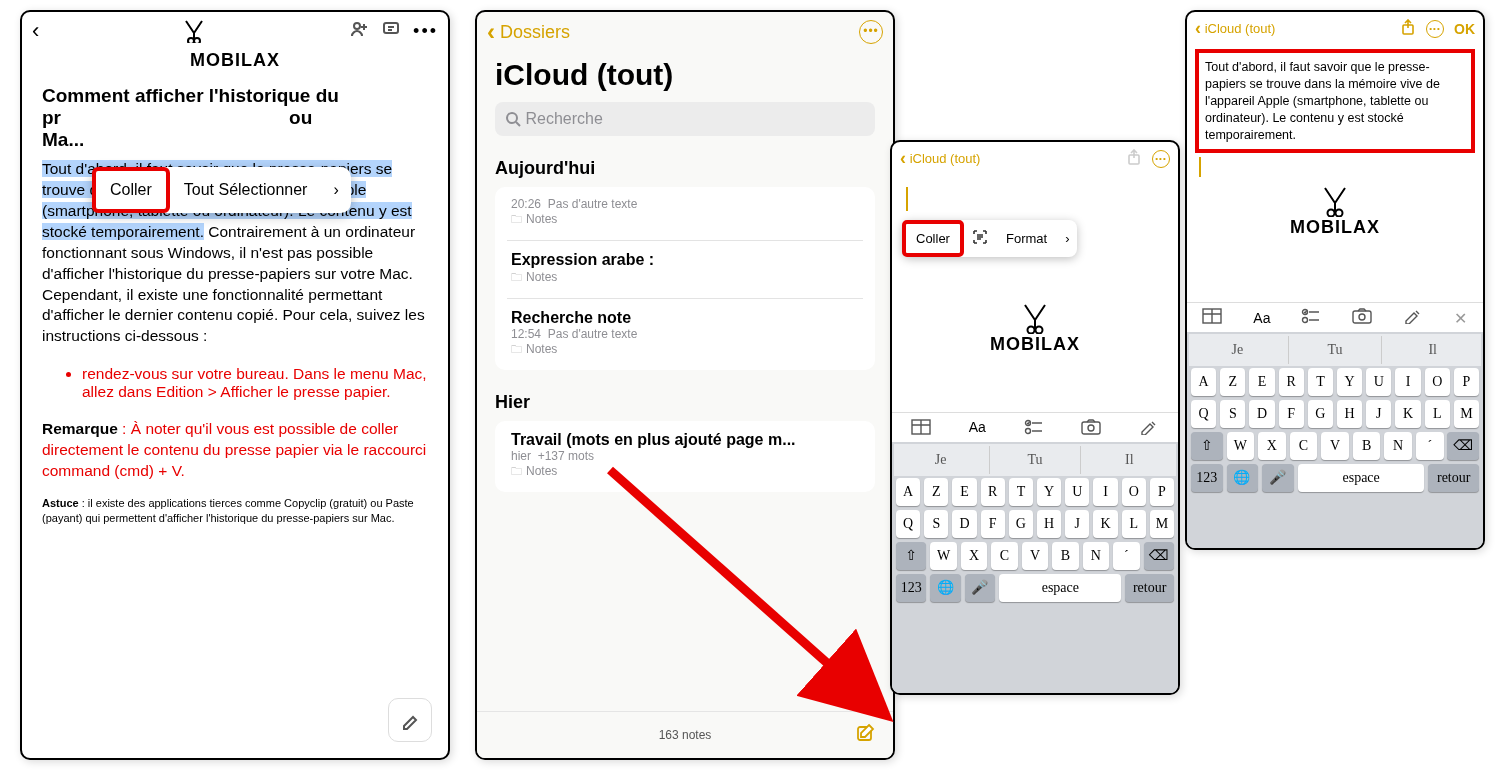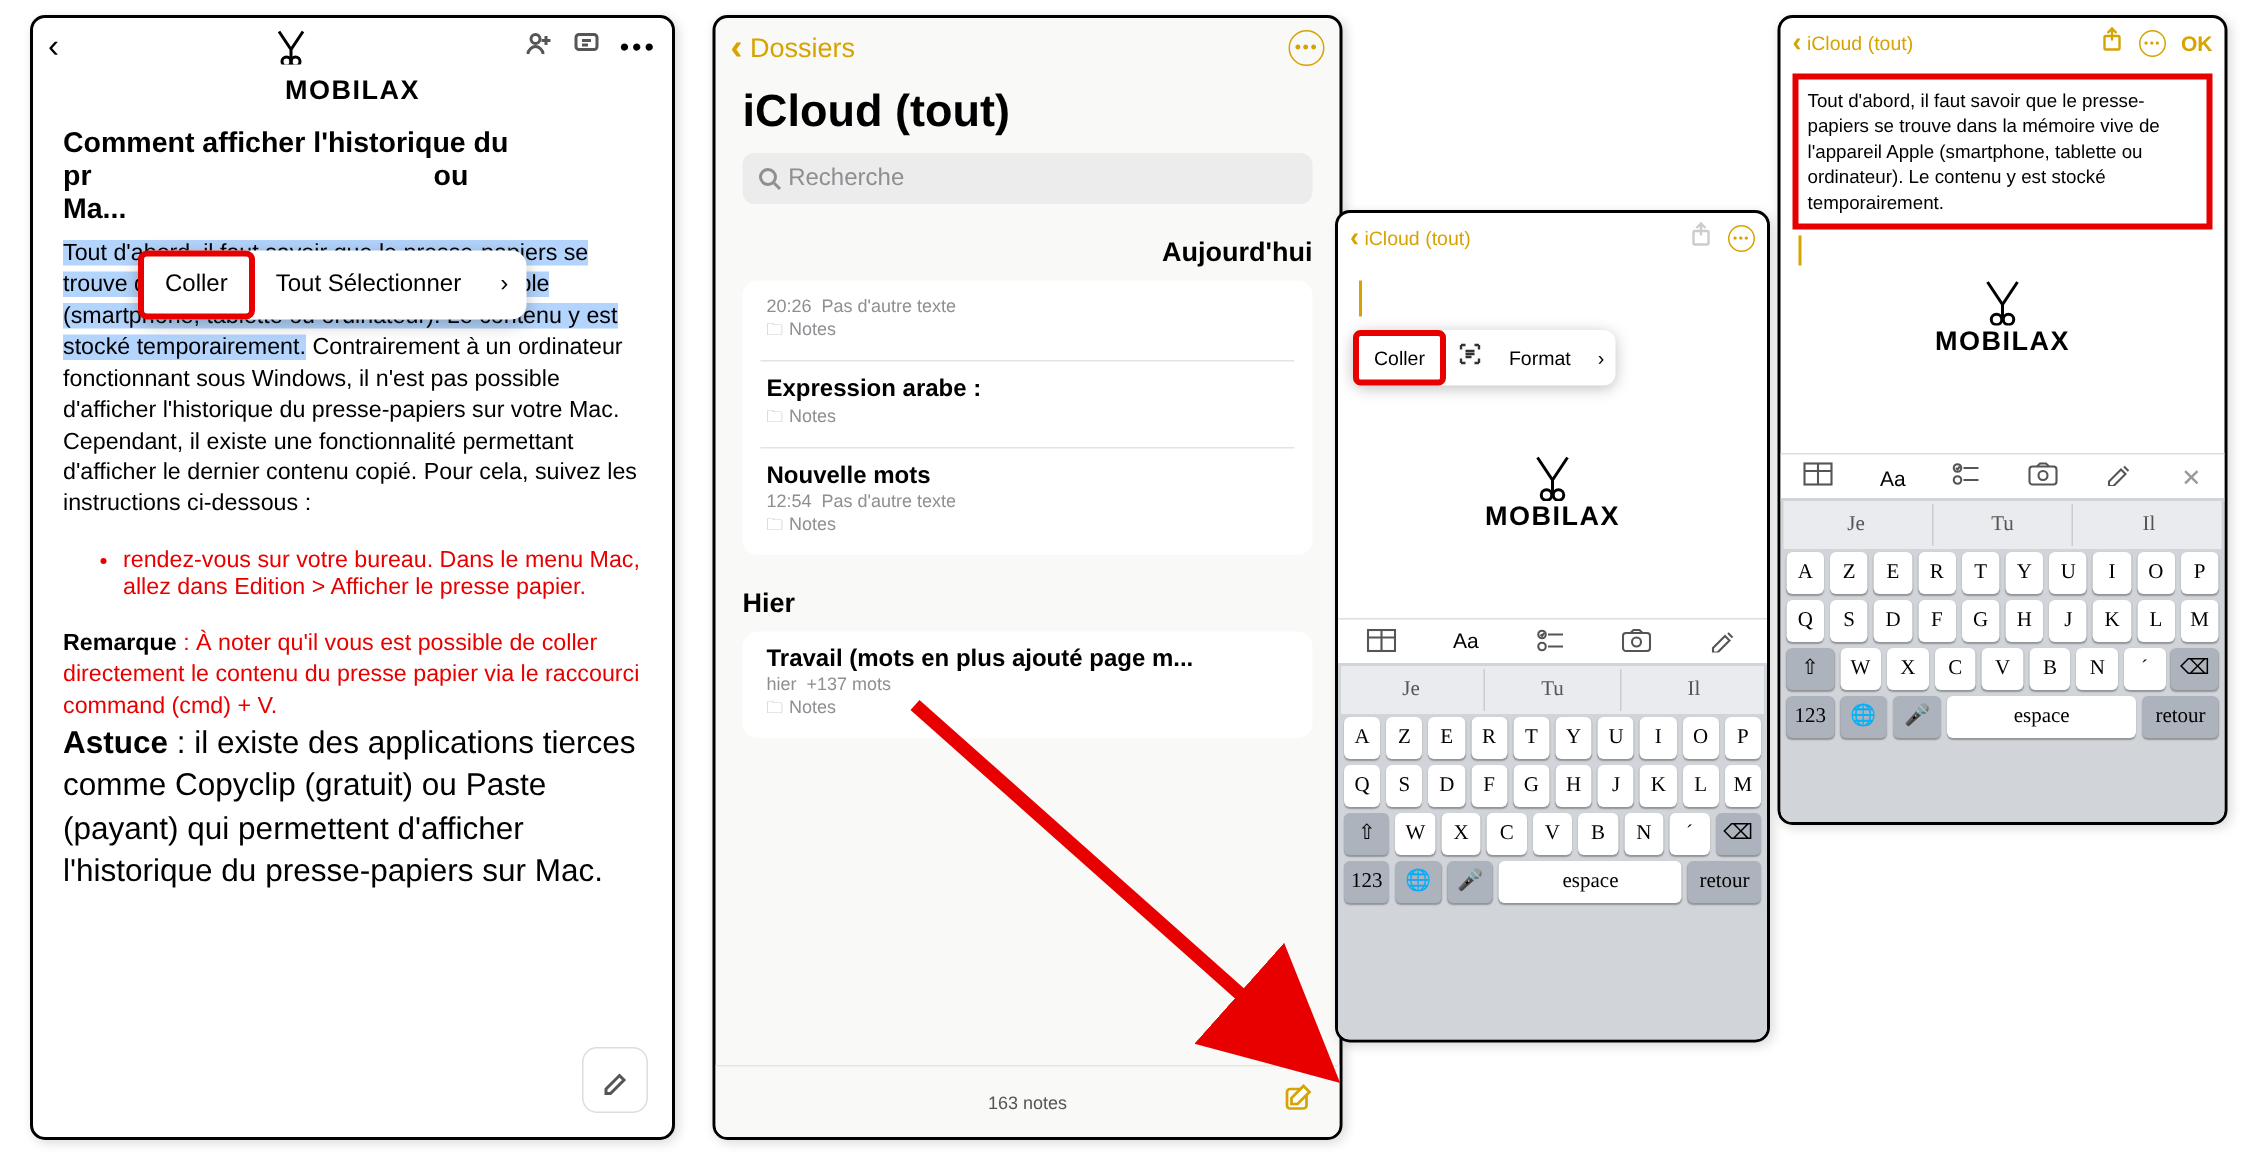--- a/index.html
+++ b/index.html
@@ -59,21 +59,21 @@
         <span style="background:#b3d4fc;">Tout d'abord, il faut savoir que le presse-papiers se trouve dans la mémoire vive de l'appareil Apple (smartphone, tablette ou ordinateur). Le contenu y est stocké temporairement.</span>
         <span>Contrairement à un ordinateur fonctionnant sous Windows, il n'est pas possible d'afficher l'historique du presse-papiers sur votre Mac. Cependant, il existe une fonctionnalité permettant d'afficher le dernier contenu copié. Pour cela, suivez les instructions ci-dessous :</span>
       </p>
     </div>
     <ul style="color:#e80000; font-size:15.5px; margin:18px 0 18px 40px;">
       <li>rendez-vous sur votre bureau. Dans le menu Mac, allez dans Edition &gt; Afficher le presse papier.</li>
     </ul>
     <p style="font-size:15.5px; line-height:1.35;">
       <b>Remarque</b><span style="color:#e80000;"> : À noter qu'il vous est possible de coller directement le contenu du presse papier via le raccourci command (cmd) + V.</span>
     </p>
-    <p style="font-size:21px; line-height:1.35; ">
+    <p style="font-size:11px; line-height:1.35; margin-top:14px;">
       <b>Astuce</b><span> : il existe des applications tierces comme Copyclip (gratuit) ou Paste (payant) qui permettent d'afficher l'historique du presse-papiers sur Mac.</span>
     </p>
   </div>
 
   <div style="position:absolute; left:70px; top:155px; background:#fff; border-radius:10px; box-shadow:0 3px 12px rgba(0,0,0,0.25); display:flex; align-items:center;">
     <div class="redbox" style="padding:10px 14px; border-radius:6px;">Coller</div>
     <div style="padding:10px 14px;">Tout Sélectionner</div>
     <div style="padding:10px 12px; font-size:16px;">›</div>
   </div>
 
@@ -94,32 +94,32 @@
   </div>
   <div style="padding:0 18px;">
     <h1 style="font-size:30px; font-weight:800; margin:6px 0 10px;">iCloud (tout)</h1>
     <div style="background:#ececec; border-radius:8px; padding:8px 10px; display:flex; align-items:center; color:#8e8e93;">
       <svg class="glyph" style="stroke:#8e8e93;width:16px;height:16px;">
           <circle cx="7" cy="7" r="5"></circle>
           <path d="M11 11l4 4"></path>
         </svg>
       &nbsp;<span>Recherche</span>
     </div>
-    <h3 style="margin-top:22px; font-size:18px;text-align:right;">Aujourd'hui</h3>
+    <h3 style="margin-top:22px; font-size:18px;">Aujourd'hui</h3>
     <div style="background:#fff; border-radius:10px; margin-top:8px; padding:0 12px;">
       <div class="note-item">
         <div class="note-sub"><span>20:26</span>&nbsp;&nbsp;<span>Pas d'autre texte</span></div>
         <div class="note-sub folder-icon">Notes</div>
       </div>
       <div class="note-item">
         <div style="font-weight:700;">Expression arabe :</div>
         <div class="note-sub folder-icon">Notes</div>
       </div>
       <div class="note-item" style="border-bottom:none;">
-        <div style="font-weight:600;">Nouvelle mots</div>
+        <div style="font-weight:600;">Recherche note</div>
         <div class="note-sub"><span>12:54</span>&nbsp;&nbsp;<span>Pas d'autre texte</span></div>
         <div class="note-sub folder-icon">Notes</div>
       </div>
     </div>
     <h3 style="margin-top:22px; font-size:18px;">Hier</h3>
     <div style="background:#fff; border-radius:10px; margin-top:8px; padding:0 12px;">
       <div class="note-item" style="border-bottom:none;">
         <div style="font-weight:600;">Travail (mots en plus ajouté page m...</div>
         <div class="note-sub"><span>hier</span>&nbsp;&nbsp;<span>+137 mots</span></div>
         <div class="note-sub folder-icon">Notes</div>

